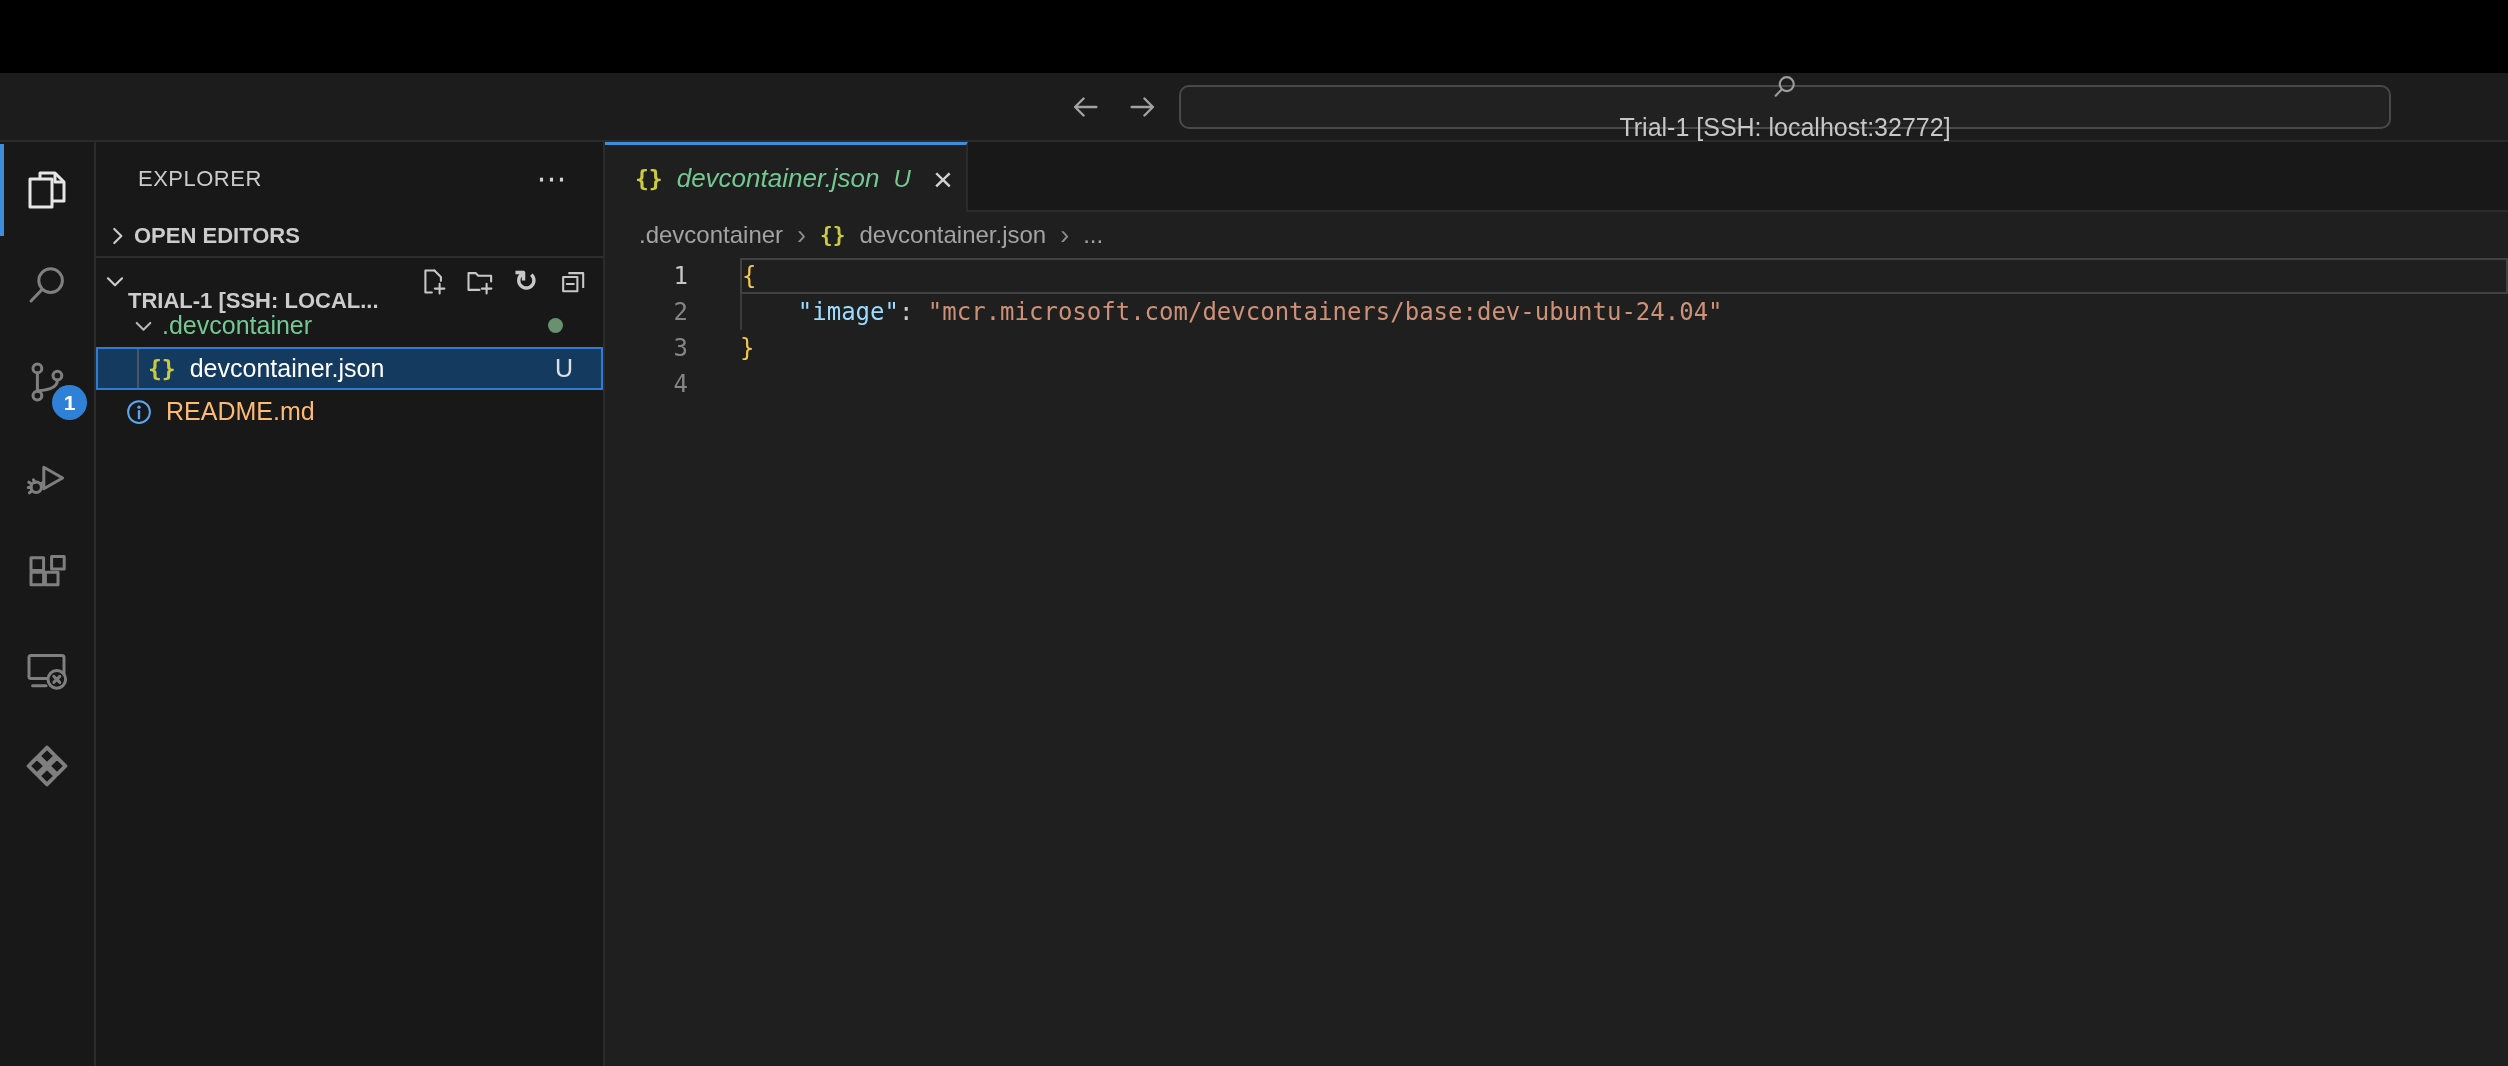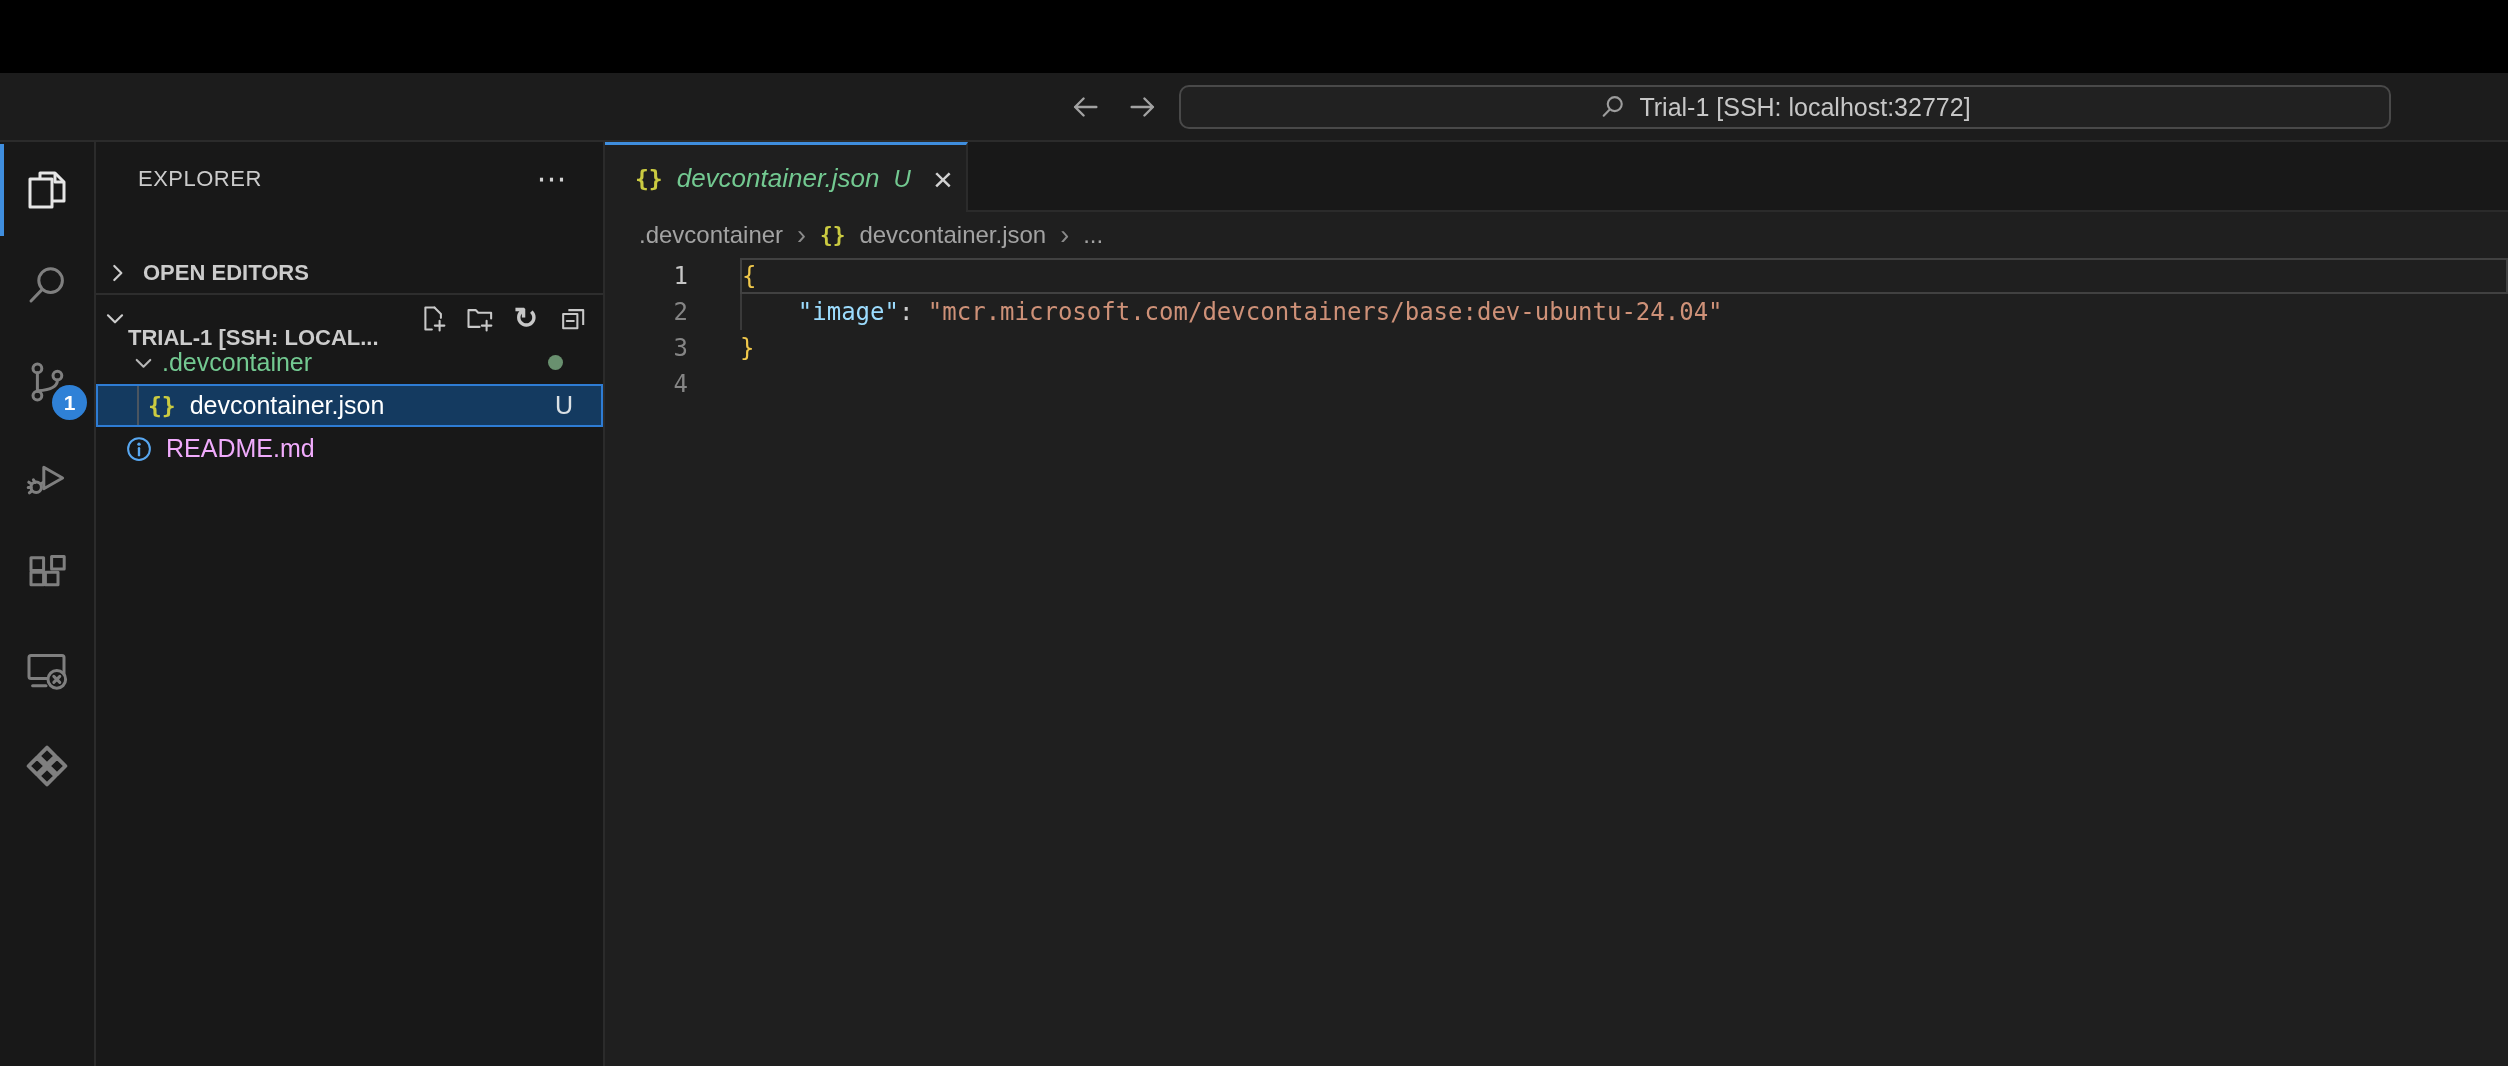--- a/index.html
+++ b/index.html
@@ -7,62 +7,62 @@
               font-family:"Liberation Sans", sans-serif; }
 
   
   .top-strip { height:73px; background:#000; }
   .title-bar { height:69px; background:#1c1c1c; border-bottom:2px solid #2b2b2b; position:relative; }
   .nav-arrows { position:absolute; left:1068px; top:0; height:67px; display:flex; align-items:center; gap:24px; }
   .nav-arrows svg { display:block; }
   .command-center { position:absolute; left:1179px; top:12px; width:1212px; height:44px;
                     background:#212121; border:2px solid #494949; border-radius:10px;
                     display:flex; align-items:center; justify-content:center; gap:12px;
-                    color:#c7c7c7; font-size:25px; }
+                    color:#c7c7c7; font-size:25px;flex-direction:column; }
 
   
   .main { display:flex; height:924px; }
 
   .activity-bar { width:96px; background:#181818; border-right:2px solid #2b2b2b;
                   display:flex; flex-direction:column; align-items:center; }
   .ab-item { width:94px; height:96px; display:flex; align-items:center; justify-content:center;
              position:relative; color:#7f7f7f; }
   .ab-item.active { color:#e6e6e6; }
   .ab-item.active::before { content:""; position:absolute; left:0; top:2px; width:4px; height:92px; background:#3f8ede; }
   .scm-badge { position:absolute; right:7px; bottom:10px; min-width:35px; height:35px; padding:0 6px;
                border-radius:18px; background:#2f81d7; color:#fff; font-size:21px; font-weight:bold;
                display:flex; align-items:center; justify-content:center; }
 
   .sidebar { width:509px; background:#181818; border-right:2px solid #2b2b2b; color:#cccccc;
              display:flex; flex-direction:column; }
   .sb-header { height:73px; display:flex; align-items:center; justify-content:space-between;
                padding:0 36px 0 42px; font-size:22px; color:#cbcbcb; letter-spacing:.5px;text-align:center; }
   .sb-more { font-size:30px; color:#d2d2d2; line-height:1; cursor:default; }
-  .sb-row-open { height:41px; display:flex; align-items:center; gap:13px; padding-left:8px;
-                 font-weight:bold; font-size:22px;margin-top:37px; }
+  .sb-row-open { height:41px; display:flex; align-items:center; gap:4px; padding-left:8px;
+                 font-weight:bold; font-size:22px; }
   .sb-divider { height:2px; background:#2d2d2d; }
   .sb-workspace { height:46px; display:flex; align-items:center; padding-left:6px;
                   font-weight:bold; font-size:22px; }
   .sb-workspace .ws-label { flex:1; white-space:nowrap; overflow:hidden;margin-top:40px; }
   .ws-actions { display:flex; align-items:center; gap:15px; padding-right:14px; }
   .ws-actions .icon-btn { display:flex; align-items:center; justify-content:center; width:32px; height:32px; color:#c8c8c8; }
   .refresh-glyph { font-size:29px; color:#c8c8c8; line-height:1; }
 
   .tree-row { height:43px; display:flex; align-items:center; position:relative; font-size:25px; }
   .row-folder { padding-left:35px; color:#73c991; }
   .row-folder .name { margin-left:6px; }
   .folder-dot { position:absolute; right:40px; top:14px; width:15px; height:15px; border-radius:50%;
                 background:#69906f; }
   .row-selected { background:#143a60; border:2px solid #2e7cd4; color:#ffffff; }
   .indent-guide-sb { position:absolute; left:39px; top:0; bottom:0; width:2px; background:#4b5560; }
   .json-glyph { font-family:"DejaVu Sans Mono", monospace; font-weight:bold; color:#cbcb41; }
   .row-selected .json-glyph { font-size:23px; margin-left:50px; }
   .row-selected .name { margin-left:14px; }
   .git-u { position:absolute; right:28px; color:#dbe0e4; }
-  .row-readme { padding-left:28px; color:#f0abfc; }
+  .row-readme { padding-left:28px; color:#fdba74; }
   .row-readme .name { margin-left:12px; }
 
   
   .editor-col { flex:1; min-width:0; display:flex; flex-direction:column; background:#1f1f1f; }
   .tab-bar { height:70px; display:flex; background:#181818; }
   .tab { width:363px; background:#1f1f1f; border-top:3px solid #3f8ede; border-right:2px solid #2b2b2b;
          display:flex; align-items:center; padding-left:30px; }
   .tab .json-glyph { font-size:23px; }
   .tab-label { margin-left:14px; font-style:italic; font-size:26px; color:#73c991; }
   .tab-git { margin-left:14px; font-style:italic; font-size:24px; color:#73c991; }

